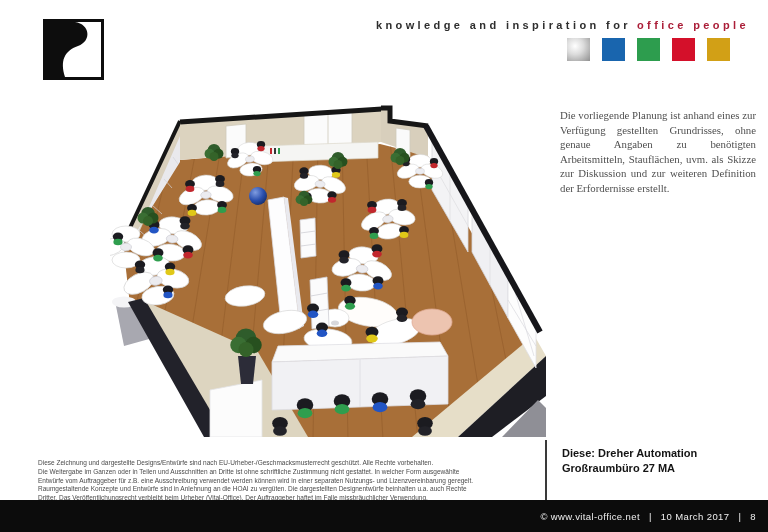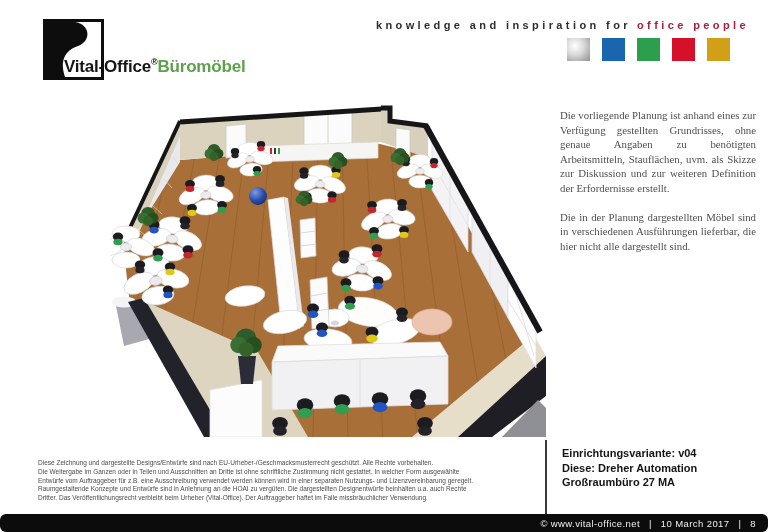--- a/index.html
+++ b/index.html
@@ -28,38 +28,35 @@
   .desc { position:absolute; left:560px; top:108px; width:196px; font-size:10.8px;
           line-height:14.6px; color:#4f4f4f; text-align:justify;font-family:Liberation Serif, serif; }
   .desc p + p { margin-top:14px; }
 
   
   .legal { position:absolute; left:38px; top:459px; width:508px; font-size:6.5px;
            line-height:8.8px; color:#4a4a4a; }
   .vdivider { position:absolute; left:545px; top:440px; width:1.5px; height:74px; background:#3a3a3a; }
   .project { position:absolute; left:562px; top:446px; font-size:11px; font-weight:700;
              line-height:14.5px; color:#141414; }
-  .footer-bar { position:absolute; left:0; bottom:0; width:768px; height:18px; background:#0c0c0c;
+  .footer-bar { position:absolute; left:0; bottom:0; width:768px; height:32px; background:#0c0c0c;
                 display:flex; align-items:center; justify-content:flex-end; padding-right:12px;
-                font-size:9.5px; color:#efefef; letter-spacing:0.4px;border-radius:6px; }
+                font-size:9.5px; color:#efefef; letter-spacing:0.4px; }
   .footer-bar span { margin-left:9px; }
 </style>
 </head>
 <body>
 
 <div class="slide">
 
   <div class="logo-box">
     <svg width="61" height="61" viewBox="0 0 61 61">
       <rect x="1.5" y="1.5" width="58" height="58" fill="#ffffff" stroke="#0d0d0d" stroke-width="3"></rect>
       <path d="M3,3 L32,3 C47,5 49,22 35,27 C21,32 17,42 22,58 L3,58 Z" fill="#0d0d0d"></path>
     </svg>
-  </div>
-  <div class="logo-text">
-    <span class="t1">Vital-</span><span class="t2">Office</span><span class="reg">®</span><span class="t3">Büromöbel</span>
   </div>
 
   <div class="tagline">
     <span>knowledge and inspiration for</span><span class="red">office people</span>
   </div>
   <div class="squares">
     <div class="square silver"></div>
     <div class="square" style="background: rgb(25, 101, 174);"></div>
     <div class="square" style="background: rgb(45, 157, 78);"></div>
     <div class="square" style="background: rgb(212, 16, 42);"></div>
@@ -241,34 +238,32 @@
       <use href="#plant" transform="translate(38,116) scale(1.0)"></use>
       <polygon points="128,256 146,256 143,284 131,284" fill="#2c2c38"></polygon>
       <use href="#plant" transform="translate(136,242) scale(1.5)"></use>
 
       <circle cx="148" cy="96" r="9" fill="url(#gradBall)"></circle>
     </svg>
   </div>
 
   <div class="desc">
     <p>Die vorliegende Planung ist anhand eines zur Verfügung gestellten Grundrisses, ohne genaue Angaben zu benötigten Arbeitsmitteln, Stauflächen, uvm. als Skizze zur Diskussion und zur weiteren Definition der Erfordernisse erstellt.</p>
-    <p>Die in der Planung dargestellten Möbel sind in verschiedenen Ausführungen lieferbar, die hier nicht alle dargestellt sind.</p>
   </div>
 
   <div class="legal">
     <div>Diese Zeichnung und dargestellte Designs/Entwürfe sind nach EU-Urheber-/Geschmacksmusterrecht geschützt. Alle Rechte vorbehalten.</div>
     <div>Die Weitergabe im Ganzen oder in Teilen und Ausschnitten an Dritte ist ohne schriftliche Zustimmung nicht gestattet. In welcher Form ausgewählte</div>
     <div>Entwürfe vom Auftraggeber für z.B. eine Ausschreibung verwendet werden können wird in einer separaten Nutzungs- und Lizenzvereinbarung geregelt.</div>
     <div>Raumgestaltende Konzepte und Entwürfe sind in Anlehnung an die HOAI zu vergüten. Die dargestellten Designentwürfe beinhalten u.a. auch Rechte</div>
     <div>Dritter. Das Veröffentlichungsrecht verbleibt beim Urheber (Vital-Office). Der Auftraggeber haftet im Falle missbräuchlicher Verwendung.</div>
   </div>
 
   <div class="vdivider"></div>
   <div class="project">
-    <div>Einrichtungsvariante: v04</div>
     <div>Diese: Dreher Automation</div>
     <div>Großraumbüro 27 MA</div>
   </div>
 
   <div class="footer-bar">
     <span>© www.vital-office.net</span>
     <span>|</span>
     <span>10 March 2017</span>
     <span>|</span>
     <span>8</span>

